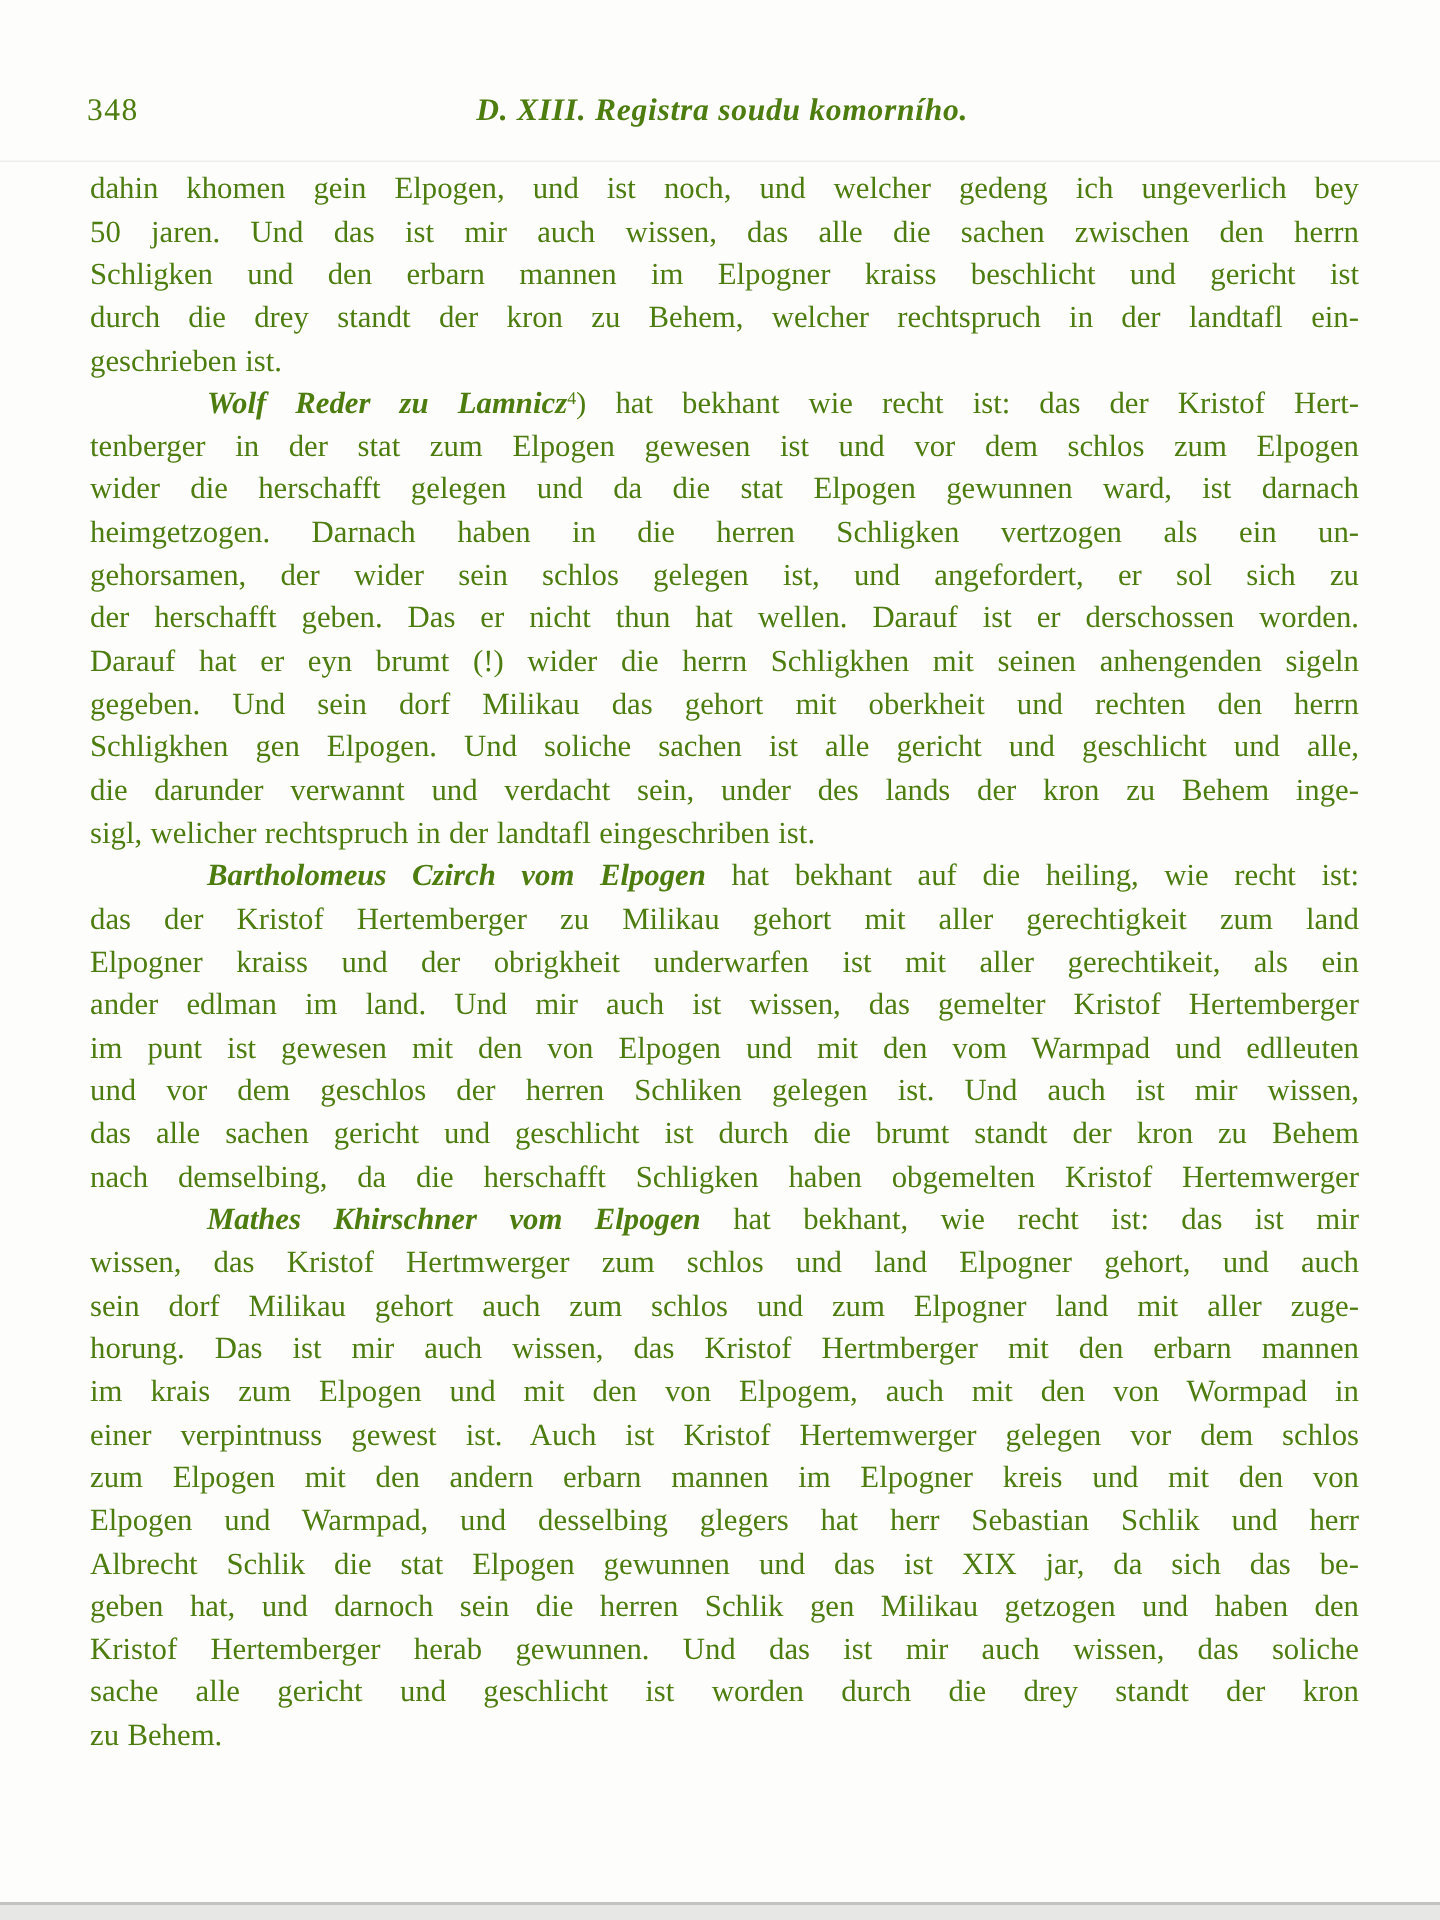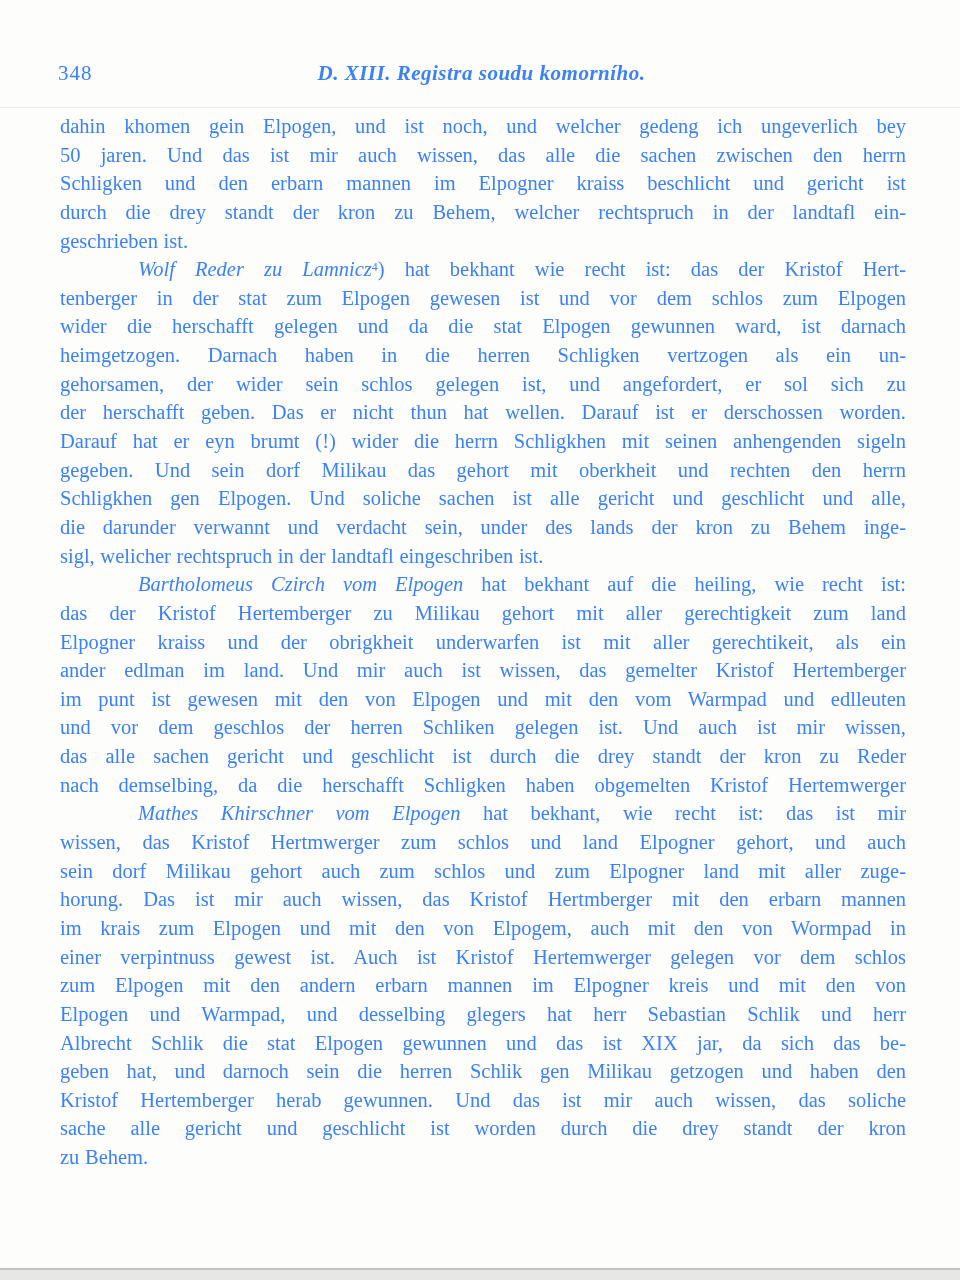--- a/index.html
+++ b/index.html
@@ -7,21 +7,21 @@
     padding: 0;
     background: #ffffff;
   }
   .page {
     position: relative;
     width: 960px;
     height: 1280px;
     background: #fdfdfc;
     overflow: hidden;
     font-family: "Liberation Serif", "DejaVu Serif", serif;
-    color: #3b82f6;
+    color: #4d7c0f;
   }
   .header {
     position: absolute;
     top: 58px;
     left: 58px;
     right: 55px;
     height: 30px;
     line-height: 30px;
     font-size: 21px;
   }
@@ -64,21 +64,21 @@
     white-space: normal;
     word-spacing: 0.5px;
   }
   .line.last {
     text-align: center;
     text-align-last: left;
   }
   .line.first-indent {
     text-indent: 78px;
   }
-  .run-i { font-style: italic; }
+  .run-i { font-style: italic; font-weight: bold; }
   .run-sup {
     font-size: 0.58em;
     vertical-align: 0.45em;
     line-height: 0;
   }
   .scan-edge-bottom {
     position: absolute;
     left: 0;
     right: 0;
     bottom: 0;
@@ -117,21 +117,21 @@
         <div class="line"><span class="run-n">die darunder verwannt und verdacht sein, under des lands der kron zu Behem inge-</span></div>
         <div class="line last"><span class="run-n">sigl, welicher rechtspruch in der landtafl eingeschriben ist.</span></div>
       </div>
       <div class="para">
         <div class="line first-indent"><span class="run-i">Bartholomeus Czirch vom Elpogen</span><span class="run-n"> hat bekhant auf die heiling, wie recht ist:</span></div>
         <div class="line"><span class="run-n">das der Kristof Hertemberger zu Milikau gehort mit aller gerechtigkeit zum land</span></div>
         <div class="line"><span class="run-n">Elpogner kraiss und der obrigkheit underwarfen ist mit aller gerechtikeit, als ein</span></div>
         <div class="line"><span class="run-n">ander edlman im land. Und mir auch ist wissen, das gemelter Kristof Hertemberger</span></div>
         <div class="line"><span class="run-n">im punt ist gewesen mit den von Elpogen und mit den vom Warmpad und edlleuten</span></div>
         <div class="line"><span class="run-n">und vor dem geschlos der herren Schliken gelegen ist. Und auch ist mir wissen,</span></div>
-        <div class="line"><span class="run-n">das alle sachen gericht und geschlicht ist durch die drey standt der kron zu Reder</span></div>
+        <div class="line"><span class="run-n">das alle sachen gericht und geschlicht ist durch die brumt standt der kron zu Behem</span></div>
         <div class="line"><span class="run-n">nach demselbing, da die herschafft Schligken haben obgemelten Kristof Hertemwerger</span></div>
       </div>
       <div class="para">
         <div class="line first-indent"><span class="run-i">Mathes Khirschner vom Elpogen</span><span class="run-n"> hat bekhant, wie recht ist: das ist mir</span></div>
         <div class="line"><span class="run-n">wissen, das Kristof Hertmwerger zum schlos und land Elpogner gehort, und auch</span></div>
         <div class="line"><span class="run-n">sein dorf Milikau gehort auch zum schlos und zum Elpogner land mit aller zuge-</span></div>
         <div class="line"><span class="run-n">horung. Das ist mir auch wissen, das Kristof Hertmberger mit den erbarn mannen</span></div>
         <div class="line"><span class="run-n">im krais zum Elpogen und mit den von Elpogem, auch mit den von Wormpad in</span></div>
         <div class="line"><span class="run-n">einer verpintnuss gewest ist. Auch ist Kristof Hertemwerger gelegen vor dem schlos</span></div>
         <div class="line"><span class="run-n">zum Elpogen mit den andern erbarn mannen im Elpogner kreis und mit den von</span></div>

